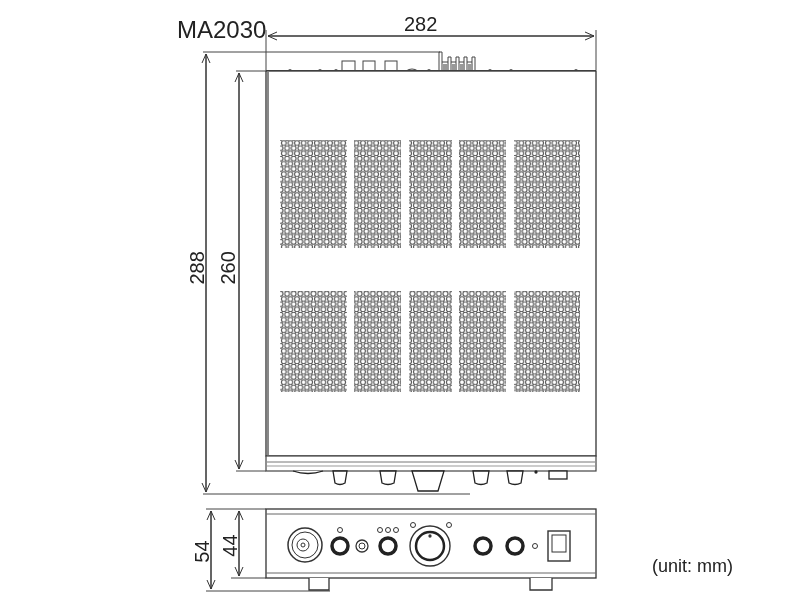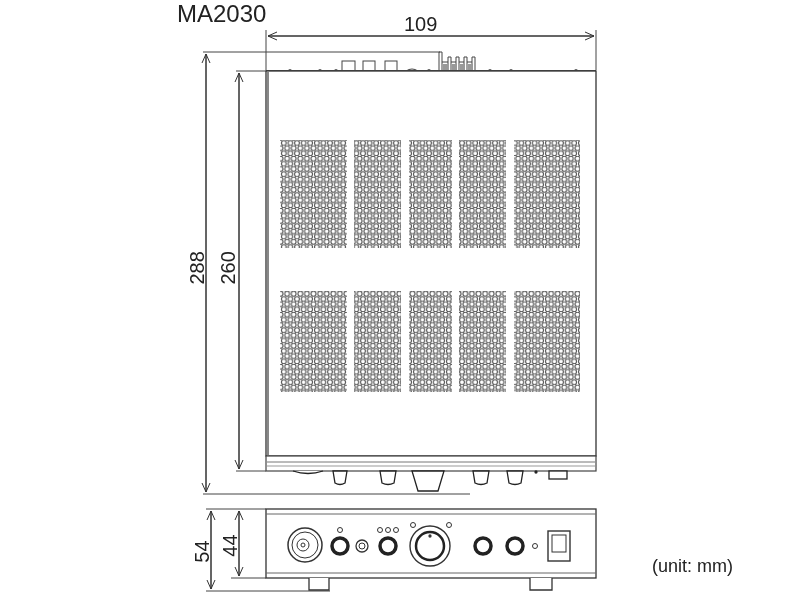--- a/index.html
+++ b/index.html
@@ -5,22 +5,22 @@
   html,body{margin:0;padding:0;background:#fff;}
   body{width:800px;height:600px;position:relative;overflow:hidden;font-family:"Liberation Sans",sans-serif;color:#222;}
   .txt{position:absolute;font-size:20px;color:#222;white-space:nowrap;}
   .title{font-size:24px;}
   .rot{transform:rotate(-90deg);transform-origin:center center;}
   svg{position:absolute;left:0;top:0;}
 </style>
 </head>
 <body>
 
-<div class="txt title" style="left:177px;top:0;text-align:right;">MA2030</div>
-<div class="txt" style="left:404px;top:13px;">109</div>
+<div class="txt title" style="left:177px;top:16px;text-align:right;">MA2030</div>
+<div class="txt" style="left:404px;top:13px;">282</div>
 <div class="txt rot" style="left:182px;top:258px;width:30px;text-align:center;">288</div>
 <div class="txt rot" style="left:213px;top:258px;width:30px;text-align:center;">260</div>
 <div class="txt rot" style="left:190px;top:540px;width:24px;text-align:center;">54</div>
 <div class="txt rot" style="left:218px;top:534px;width:24px;text-align:center;">44</div>
 <div class="txt" style="left:652px;top:556px;font-size:18px;">(unit: mm)</div>
 
 <svg width="800" height="600" viewBox="0 0 800 600">
   <defs>
     <pattern id="hex" x="0" y="0" width="6.6" height="10.4" patternUnits="userSpaceOnUse">
       <circle cx="3.3" cy="2.6" r="2.4" fill="none" stroke="#555" stroke-width="1.1"></circle>

